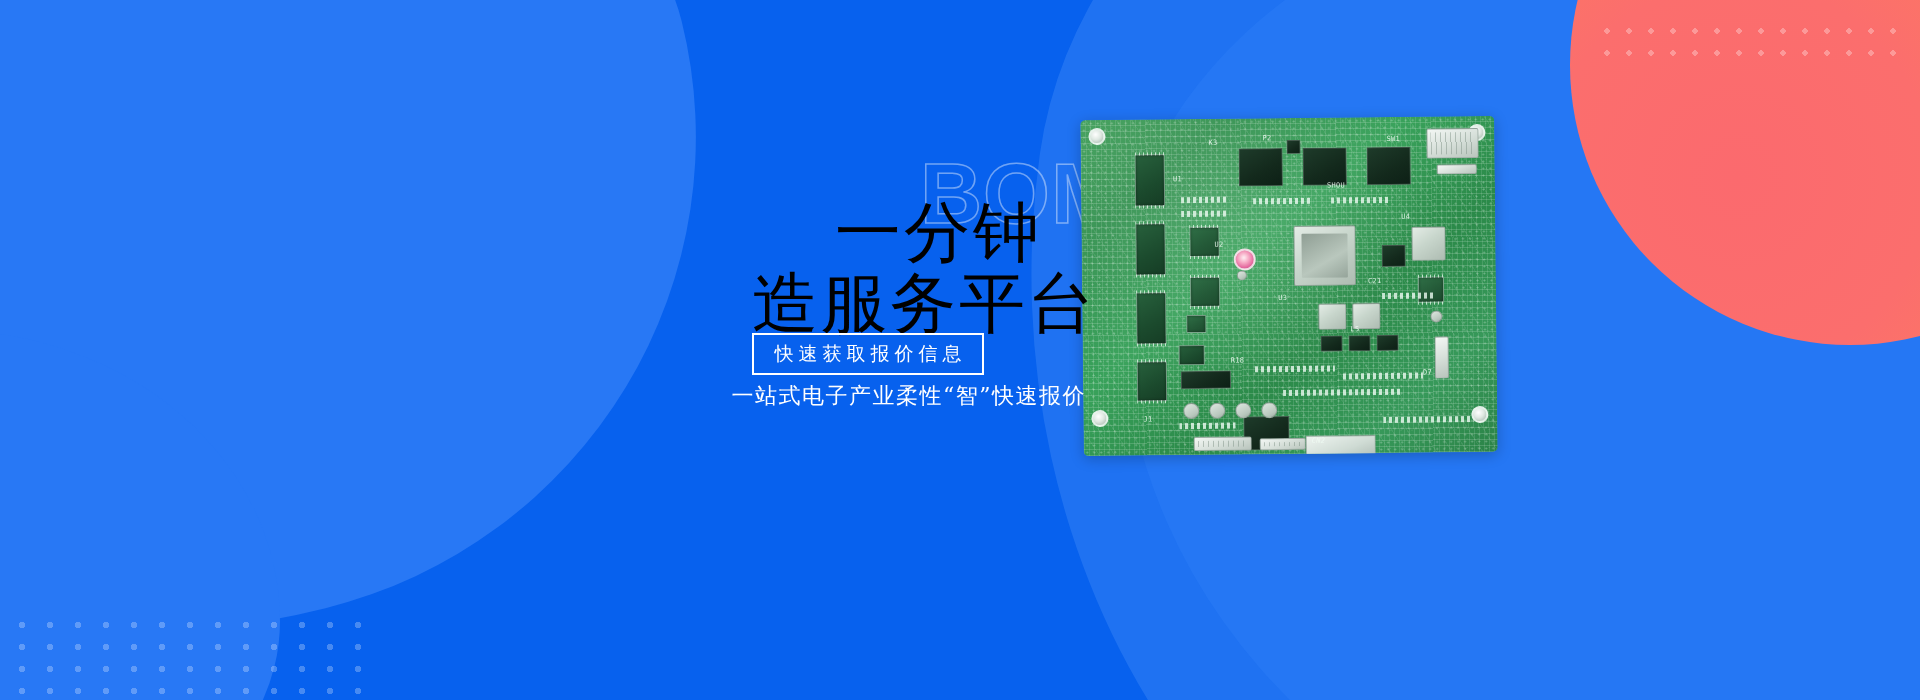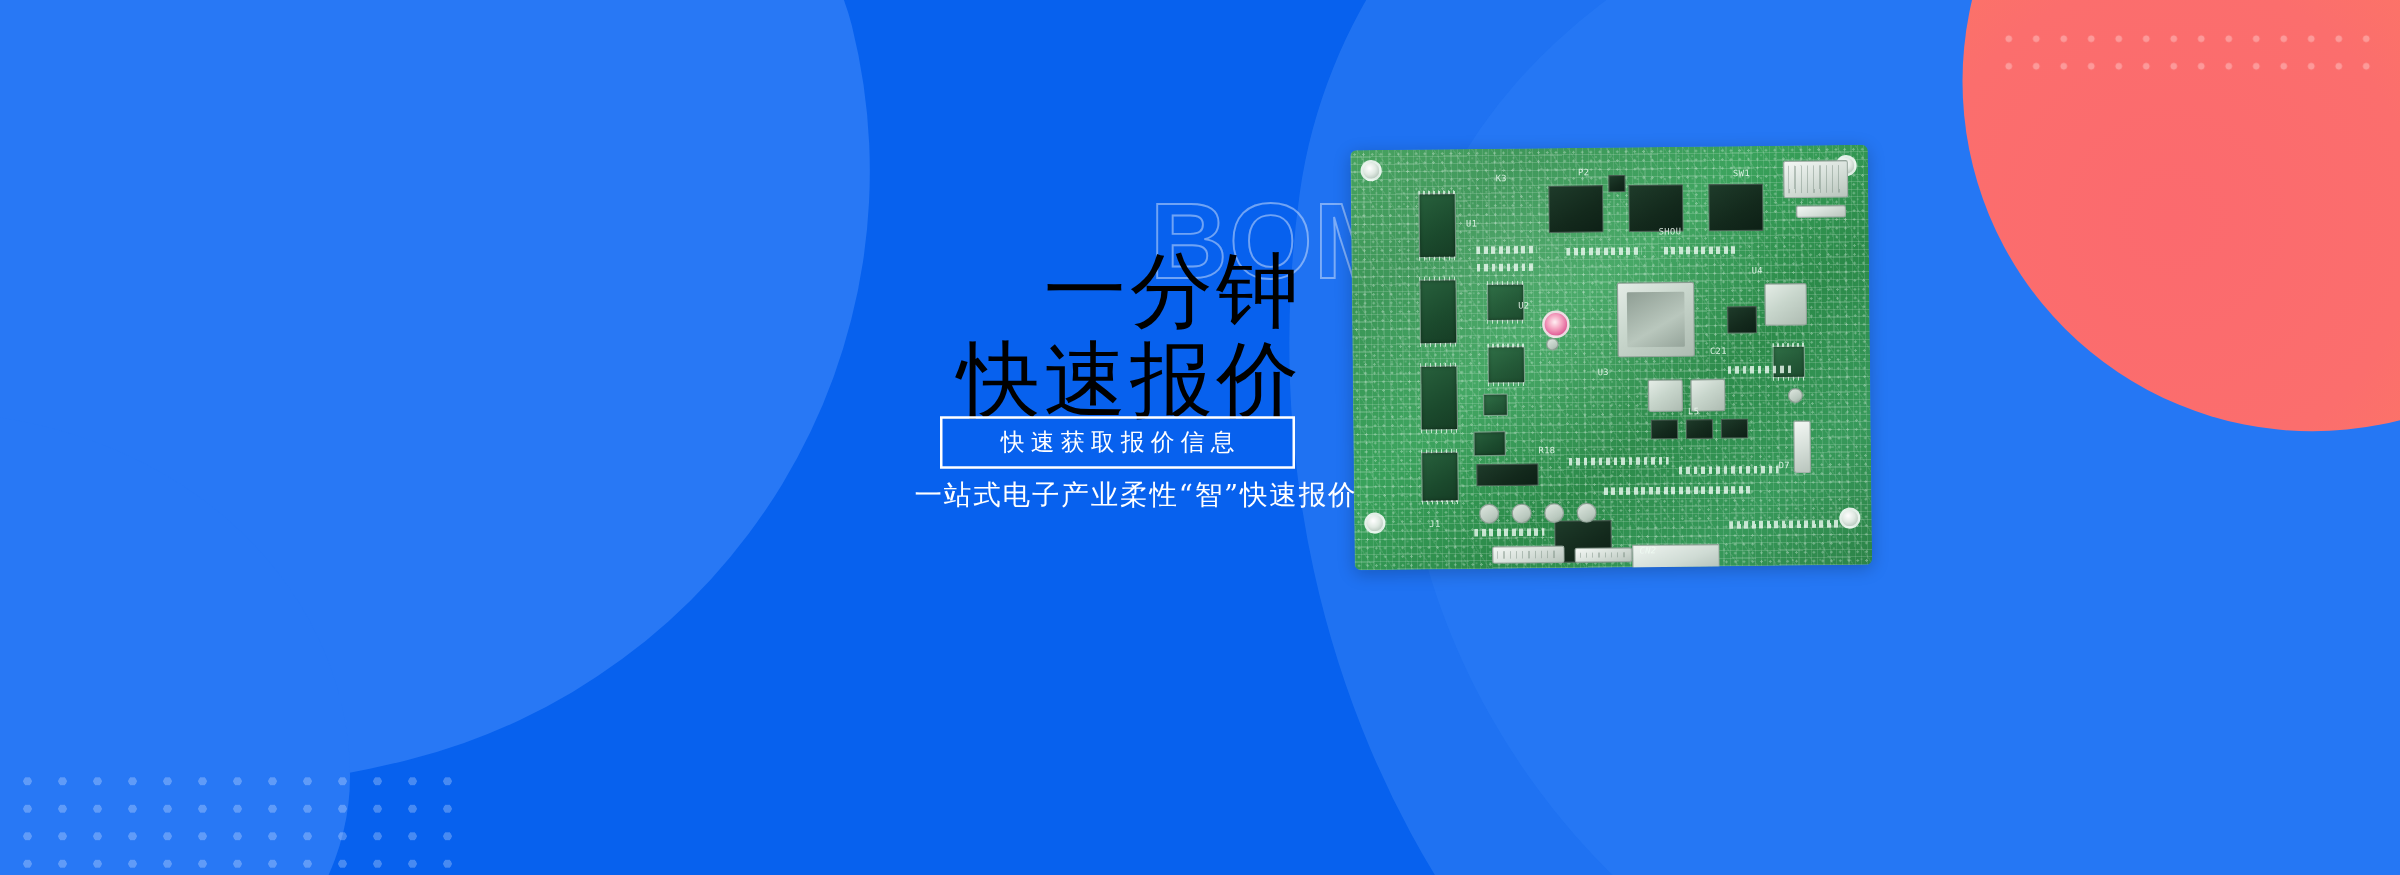--- a/index.html
+++ b/index.html
@@ -100,21 +100,21 @@
     letter-spacing: 3px;
     white-space: nowrap;
   }
   .headline .line1 { font-size: 66px; display: block; }
   .headline .line2 { font-size: 66px; display: block; margin-top: 6px; }
 
   
   .tagline-box {
     position: absolute;
     left: 752px; top: 333px;
-    width: 284px; height: 42px;
+    width: 232px; height: 42px;
     border: 2px solid #ffffff;
     display: flex;
     align-items: center;
     justify-content: center;
   }
   .tagline-box span {
     color: #ffffff;
     font-size: 19px;
     letter-spacing: 5px;
     text-indent: 5px;
@@ -347,29 +347,29 @@
       <div class="silk-label" style="left:92px;  top:56px;">U1</div>
       <div class="silk-label" style="left:92px;  top:122px;padding-left:41px;">U2</div>
       <div class="silk-label" style="left:196px; top:176px;">U3</div>
       <div class="silk-label" style="left:320px; top:96px;">U4</div>
       <div class="silk-label" style="left:286px; top:160px;">C21</div>
       <div class="silk-label" style="left:148px; top:238px;">R18</div>
       <div class="silk-label" style="left:60px;  top:296px;">J1</div>
       <div class="silk-label" style="left:228px; top:319px;font-style:italic;">CN2</div>
       <div class="silk-label" style="left:268px; top:208px;">L5</div>
       <div class="silk-label" style="left:340px; top:252px;">D7</div>
-      <div class="silk-label" style="left:116px; top:20px;">K3</div>
+      <div class="silk-label" style="left:128px; top:20px;">K3</div>
       <div class="silk-label" style="left:182px; top:16px;text-align:right;">P2</div>
       <div class="silk-label" style="left:306px; top:18px;">SW1</div>
     </div>
   </div>
 
   <div class="headline">
     <span class="line1">一分钟</span>
-    <span class="line2">快速报价</span>
+    <span class="line2">造服务平台</span>
   </div>
 
   <div class="tagline-box">
     <span>快速获取报价信息</span>
   </div>
 
   <div class="subtitle">一站式电子产业柔性“智”快速报价</div>
 
 </div>
 

